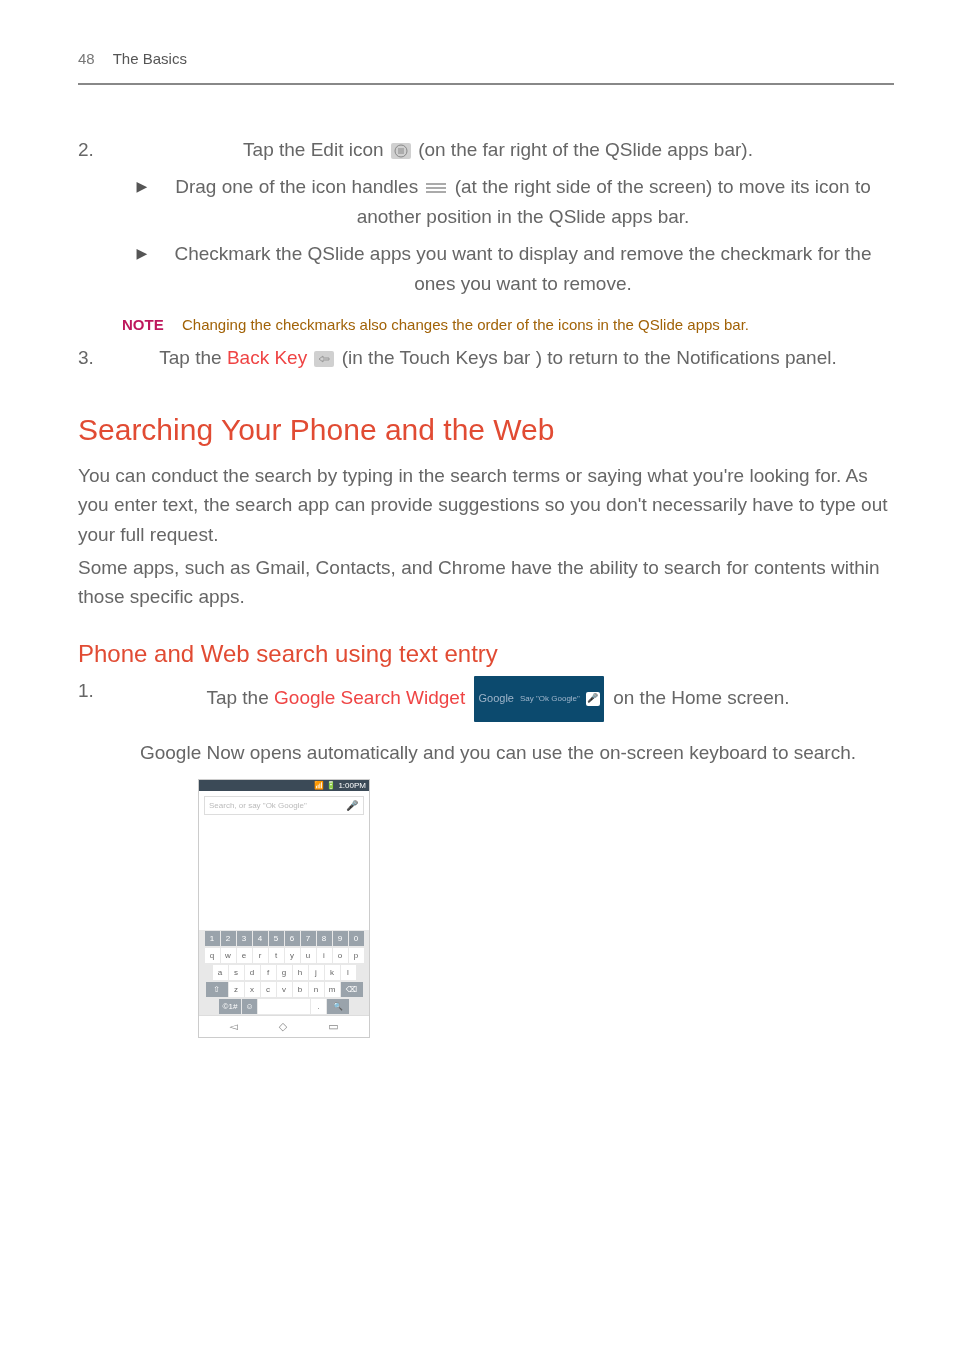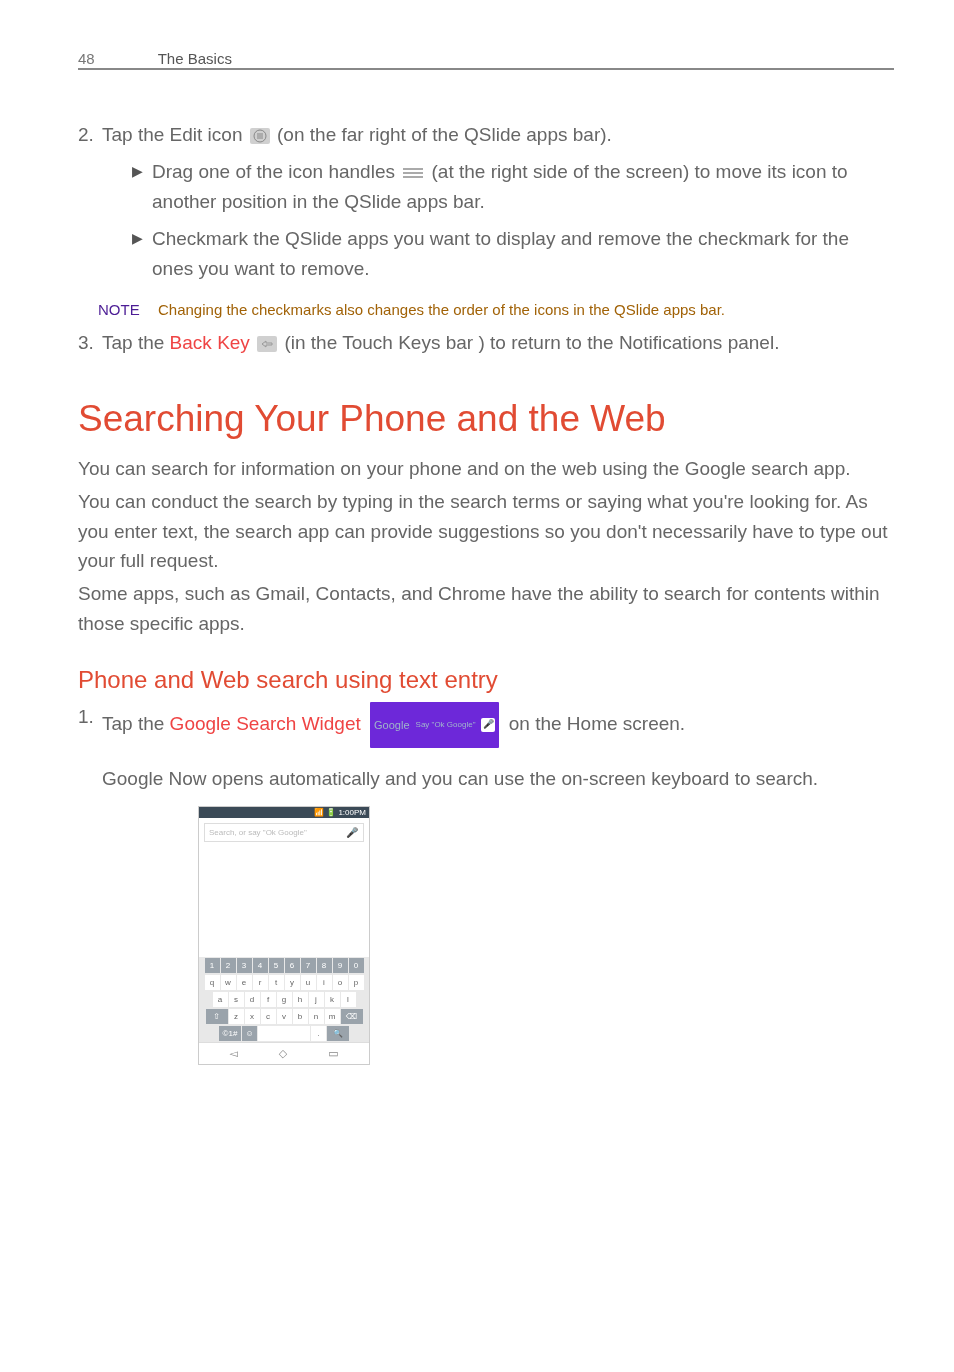--- a/index.html
+++ b/index.html
@@ -10,23 +10,22 @@
     color: #555;
     width: 954px;
   }
   .page {
     padding: 50px 60px 40px 78px;
   }
   .header {
     display: flex;
     align-items: baseline;
     border-bottom: 2px solid #888;
-    padding-bottom: 1px;
+    padding-bottom: 16px;
     margin-bottom: 50px;
-    gap: 45px;
   }
   .pagenum {
     font-size: 15px;
     color: #777;
     margin-right: 18px;
     font-weight: 500;
   }
   .header-title {
     font-size: 15px;
     color: #555;
@@ -40,20 +39,21 @@
   .step {
     display: flex;
     margin-bottom: 6px;
   }
   .step-num {
     width: 24px;
     flex: none;
   }
   .step-body {
     flex: 1;
+    text-align: center;
   }
   .sub-bullet {
     display: flex;
     margin: 8px 0 8px 30px;
   }
   .bullet-mark {
     width: 20px;
     flex: none;
     color: #555;
     font-size: 14px;
@@ -90,54 +90,55 @@
     position: absolute;
     width: 20px;
     border-top: 2px solid #aaa;
   }
   .note-row {
     display: flex;
     margin: 10px 0 10px 20px;
     font-size: 15px;
   }
   .note-label {
-    color: #4c1d95;
-    font-weight: normal;
+    color: #be185d;
+    font-weight: bold;
     width: 60px;
     flex: none;
+    margin-left: 24px;
   }
   .note-text {
     color: #a16207;
     flex: 1;
   }
   .bold {
     color: #ef4444;
     font-weight: 500;
   }
   .h1 {
     color: #e14b33;
-    font-size: 37px;
+    font-size: 30px;
     font-weight: 500;
     margin: 40px 0 14px 0;
   }
   .para {
     margin: 0 0 4px 0;
   }
   .h3 {
     color: #e14b33;
     font-size: 24px;
     font-weight: 400;
     margin: 28px 0 8px 0;
   }
   .widget-pill {
     display: inline-flex;
     align-items: center;
     vertical-align: middle;
     height: 22px;
-    background: #6d28d9;
+    background: #0c4a6e;
     border-radius: 1px;
     padding: 12px 4px;
     gap: 6px;
     margin: 0 4px;
   }
   .widget-pill .g {
     font-size: 11px;
     color: #9fb4c9;
     font-weight: 500;
   }
@@ -313,21 +314,20 @@
         <svg width="14" height="10" viewBox="0 0 14 10">
             <path d="M2 5 L6 2 L6 4 L12 4 L12 6 L6 6 L6 8 Z" fill="none" stroke="#999" stroke-width="1"></path>
           </svg>
       </span>
       <span> (in the Touch Keys bar ) to return to the Notifications panel.</span>
     </div>
   </div>
 
   <div class="h1">Searching Your Phone and the Web</div>
 
-  <div class="body-text para">You can search for information on your phone and on the web using the Google search app.</div>
   <div class="body-text para">You can conduct the search by typing in the search terms or saying what you're looking for. As you enter text, the search app can provide suggestions so you don't necessarily have to type out your full request.</div>
   <div class="body-text para">Some apps, such as Gmail, Contacts, and Chrome have the ability to search for contents within those specific apps.</div>
 
   <div class="h3">Phone and Web search using text entry</div>
 
   <div class="step body-text">
     <div class="step-num">1.</div>
     <div class="step-body">
       <span>Tap the </span>
       <span class="bold">Google Search Widget</span>

